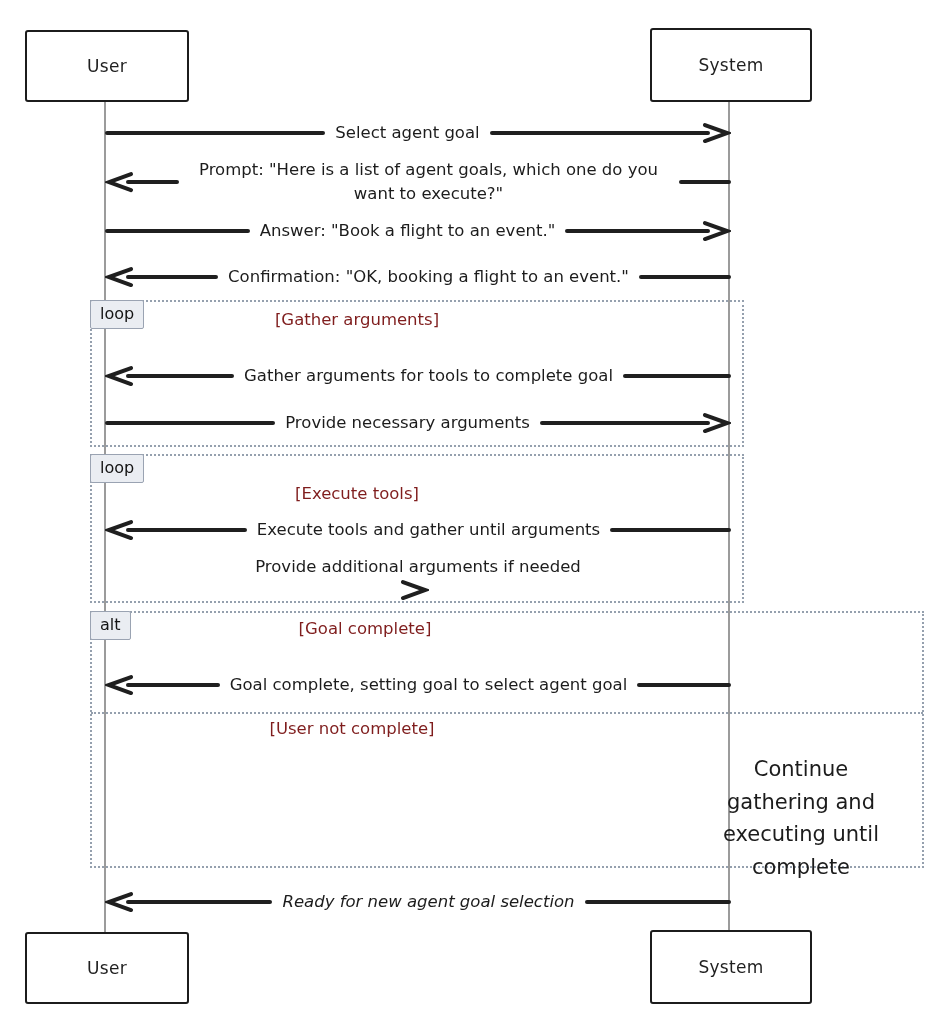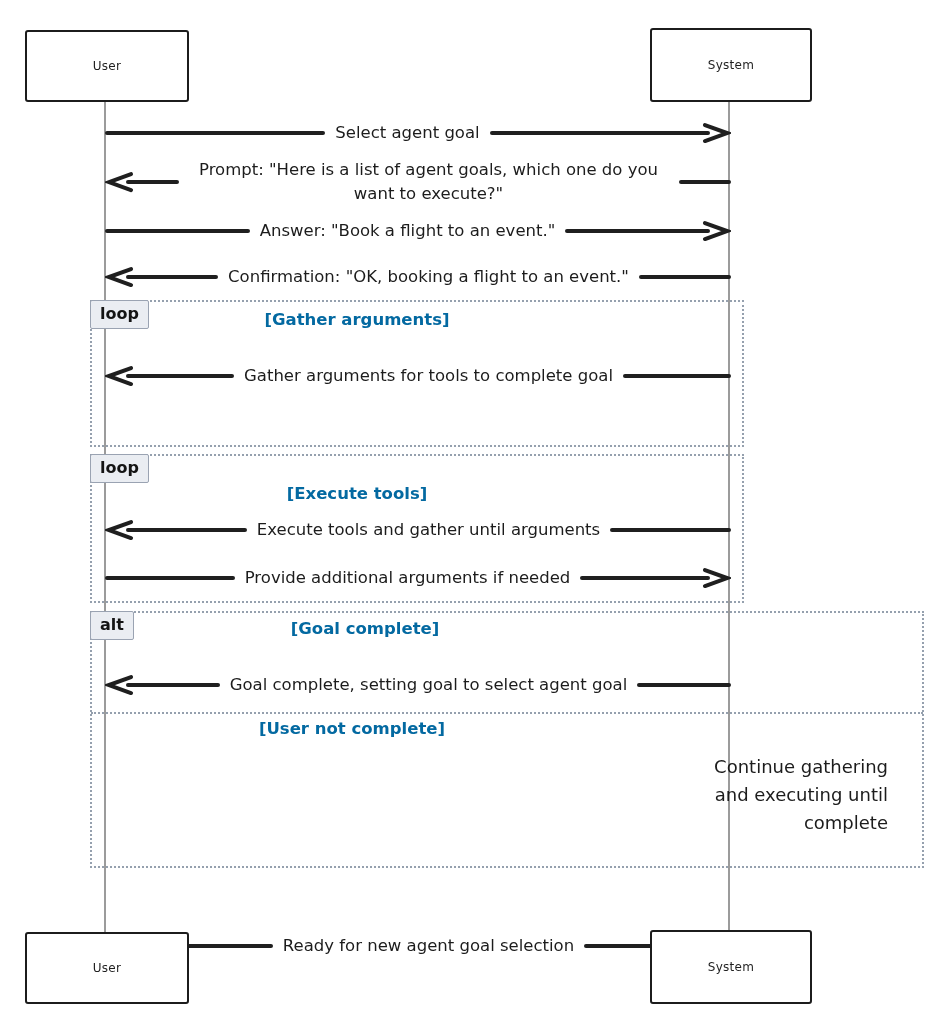--- a/index.html
+++ b/index.html
@@ -4,50 +4,50 @@
 <style>
   html,body{margin:0;padding:0;background:#ffffff;}
   .stage{
     position:relative;width:936px;height:1017px;background:#ffffff;overflow:hidden;
     font-family:"DejaVu Sans","Liberation Sans",sans-serif;color:#1f1f1f;
   }
   
   .actor{
     position:absolute;background:#ffffff;border:2.5px solid #1c1c1c;border-radius:3px;
     display:flex;align-items:center;justify-content:center;
-    font-size:12px;letter-spacing:.3px;z-index:5;
+    font-size:17px;letter-spacing:.3px;z-index:5;
   }
   
   .lifeline{position:absolute;width:2px;background:#9b9b9b;z-index:0;}
   
   .msg{
     position:absolute;left:105px;width:626px;display:flex;align-items:center;
     transform:translateY(-50%);z-index:3;
   }
   .seg{flex:1 1 0;height:3.5px;background:#1f1f1f;border-radius:2px;min-width:6px;}
   .msg-label{
     flex:0 1 auto;max-width:500px;padding:0 10px;text-align:center;
     font-size:16.5px;line-height:1.45;color:#1c1c1c;background:transparent;
   }
   .ah{flex:0 0 auto;display:block;}
   .ah.left{margin-right:-9px;}
   .ah.right{margin-left:-9px;}
   
-  .frame{position:absolute;border:2.5px dotted #95a0ae;z-index:2;font-weight:bold;}
+  .frame{position:absolute;border:2.5px dotted #95a0ae;z-index:2;}
   .frame-label{
     position:absolute;top:-2px;left:-2px;background:#eaedf2;border:1.6px solid #9aa3b2;
     border-radius:2px;padding:3px 9px;font-size:16px;color:#141414;line-height:1.3;
   }
   .frame-title{
     position:absolute;left:0;width:530px;text-align:center;
-    font-size:16.5px;color:#0369a1;
+    font-size:16.5px;color:#7f1d1d;
   }
   .alt-divider{position:absolute;left:-1px;right:-1px;border-top:2.5px dotted #95a0ae;height:0;}
   .note-text{
-    position:absolute;text-align:right;font-size:18px;line-height:1.55;color:#1c1c1c;z-index:4;
+    position:absolute;text-align:center;font-size:21px;line-height:1.55;color:#1c1c1c;z-index:4;
   }
 </style>
 </head>
 <body>
 
 <div class="stage">
 
   <div class="lifeline" style="left:104px;top:98px;height:834px;"></div>
   <div class="lifeline" style="left:728px;top:98px;height:832px;"></div>
 
@@ -122,49 +122,57 @@
 
   <div class="msg" style="top:376px;">
     <svg class="ah left" width="30" height="22" viewBox="0 0 30 22">
       <path d="M26 3 L4 11 L26 19" fill="none" stroke="#1f1f1f" stroke-width="4" stroke-linecap="round"></path>
     </svg>
     <span class="seg"></span>
     <span class="msg-label">Gather arguments for tools to complete goal</span>
     <span class="seg"></span>
   </div>
 
+  <div class="msg" style="top:423px;">
+    <span class="seg"></span>
+    <span class="msg-label">Provide necessary arguments</span>
+    <span class="seg"></span>
+    <svg class="ah right" width="30" height="22" viewBox="0 0 30 22">
+      <path d="M4 3 L26 11 L4 19" fill="none" stroke="#1f1f1f" stroke-width="4" stroke-linecap="round"></path>
+    </svg>
+  </div>
 
   <div class="msg" style="top:530px;">
     <svg class="ah left" width="30" height="22" viewBox="0 0 30 22">
       <path d="M26 3 L4 11 L26 19" fill="none" stroke="#1f1f1f" stroke-width="4" stroke-linecap="round"></path>
     </svg>
     <span class="seg"></span>
     <span class="msg-label">Execute tools and gather until arguments</span>
     <span class="seg"></span>
   </div>
 
-  <div class="msg" style="top:578px;">
+  <div class="msg" style="top:578px;flex-direction:column;">
     <span class="seg"></span>
     <span class="msg-label">Provide additional arguments if needed</span>
     <span class="seg"></span>
     <svg class="ah right" width="30" height="22" viewBox="0 0 30 22">
       <path d="M4 3 L26 11 L4 19" fill="none" stroke="#1f1f1f" stroke-width="4" stroke-linecap="round"></path>
     </svg>
   </div>
 
   <div class="msg" style="top:685px;">
     <svg class="ah left" width="30" height="22" viewBox="0 0 30 22">
       <path d="M26 3 L4 11 L26 19" fill="none" stroke="#1f1f1f" stroke-width="4" stroke-linecap="round"></path>
     </svg>
     <span class="seg"></span>
     <span class="msg-label">Goal complete, setting goal to select agent goal</span>
     <span class="seg"></span>
   </div>
 
-  <div class="msg" style="top:946px;">
+  <div class="msg" style="top:902px;font-style:italic;">
     <svg class="ah left" width="30" height="22" viewBox="0 0 30 22">
       <path d="M26 3 L4 11 L26 19" fill="none" stroke="#1f1f1f" stroke-width="4" stroke-linecap="round"></path>
     </svg>
     <span class="seg"></span>
     <span class="msg-label">Ready for new agent goal selection</span>
     <span class="seg"></span>
   </div>
 
 </div>
 

